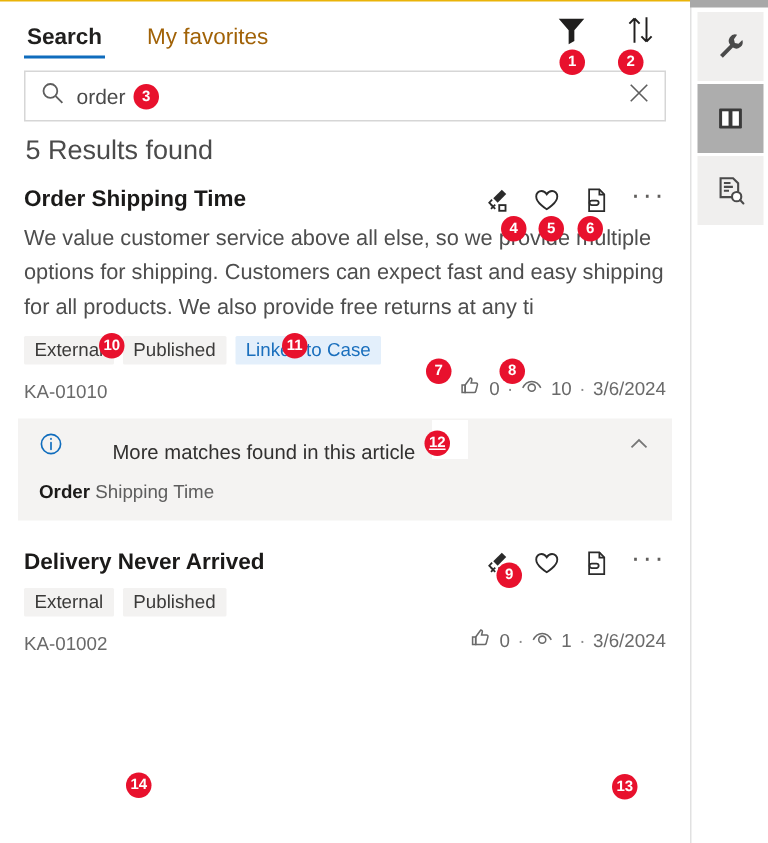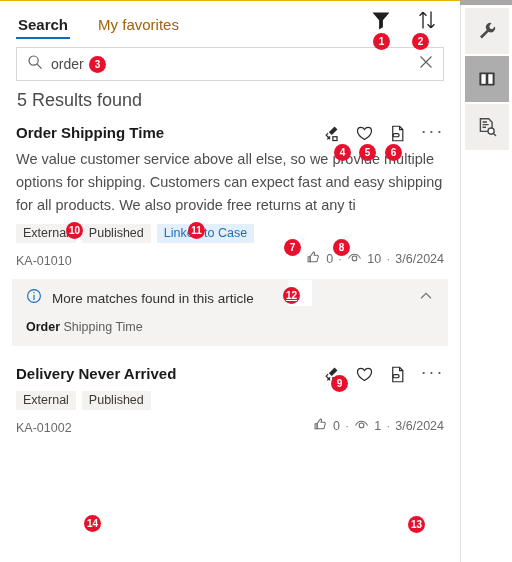--- a/index.html
+++ b/index.html
@@ -114,21 +114,21 @@
   .stat-ico { width: 15px; height: 15px; }
   .dot { color: #8a8a8a; }
 
   
   .more-panel {
     margin: 11px 12px 0 12px;
     background: #f4f3f2;
     padding: 9px 14px 12px 14px;
     position: relative;
   }
-  .more-head { display: flex; align-items: center; }
+  .more-head { display: flex; align-items: flex-end; gap: 23px; }
   .info-ico { width: 16px; height: 16px; margin-right: 10px; flex: 0 0 auto; }
   .more-title { font-size: 13.5px; color: #323130; flex: 1 1 auto; position: relative; }
   .chev { width: 16px; height: 16px; cursor: pointer; flex: 0 0 auto; }
   .match-row { display: flex; margin-top: 12px; font-size: 12.5px; }
   .match-label { width: 96px; color: #5e5e5e; flex: 0 0 auto; }
   .match-value { color: #5e5e5e; }
   .match-value b { color: #1b1a19; }
 
   
   .cursor-artifact {

